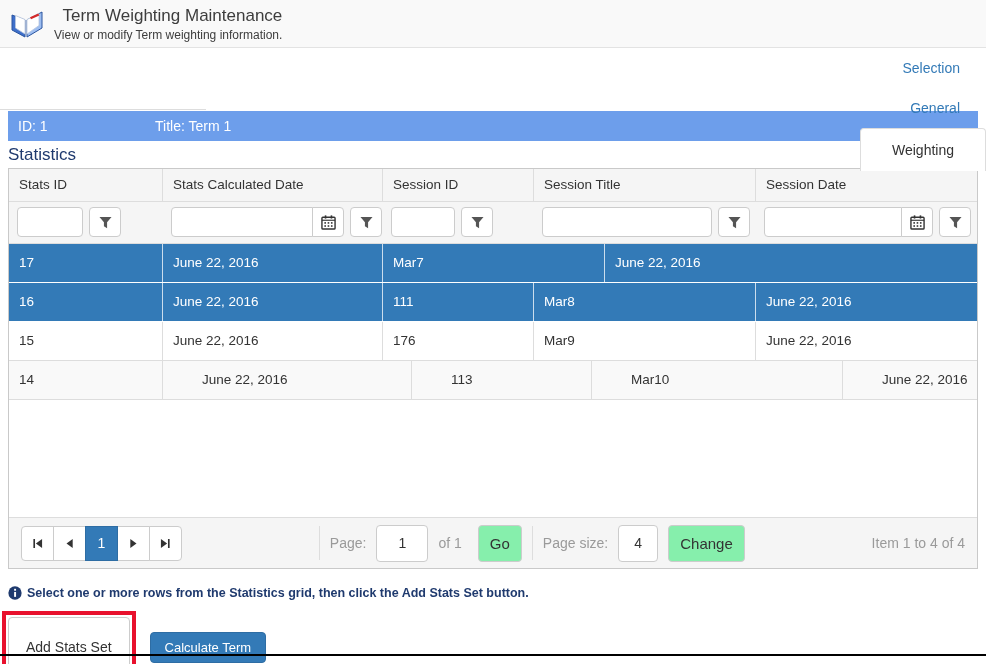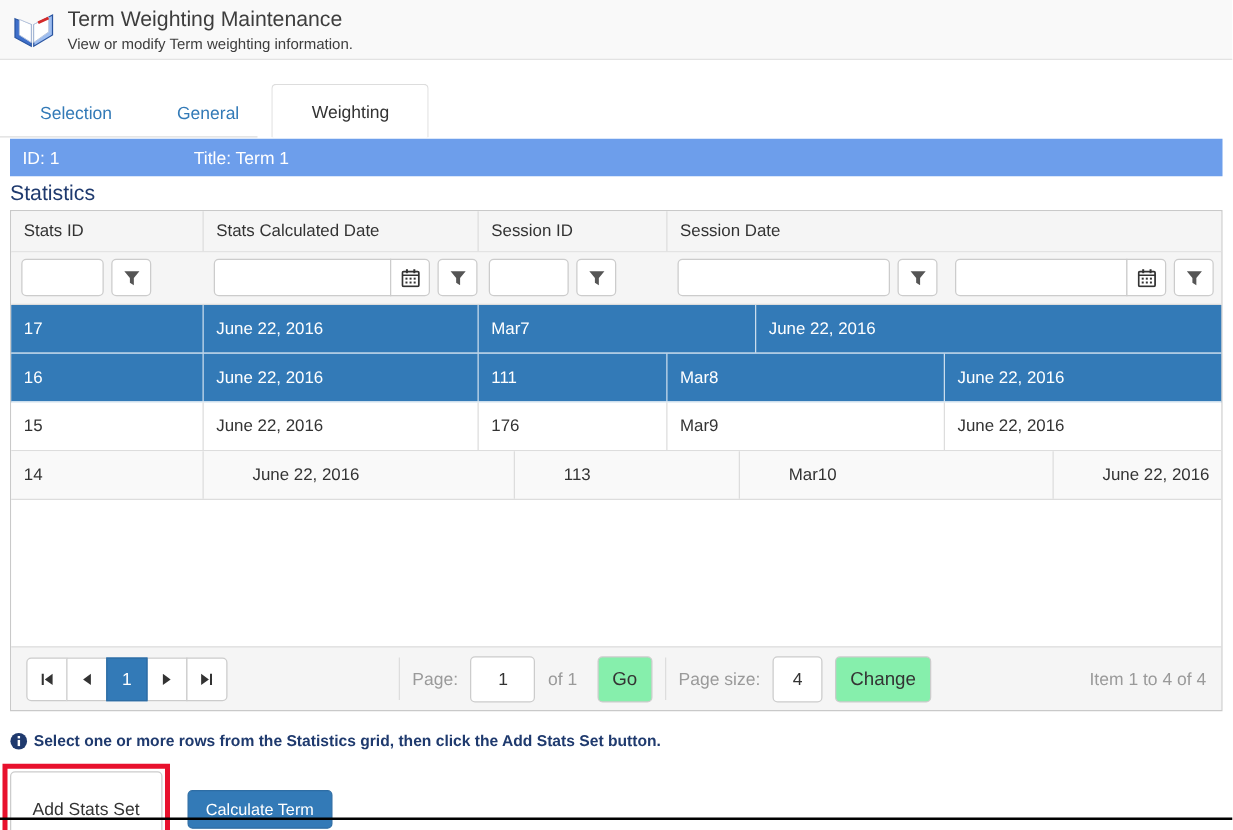--- a/index.html
+++ b/index.html
@@ -11,27 +11,27 @@
     overflow: hidden;
     color: #333;
   }
   
   .app-header {
     height: 48px; background: #f9f9f9; border-bottom: 1px solid #e3e3e3;
     display: flex; align-items: center; padding-left: 10px;
   }
   .hdr-icon { width: 34px; height: 30px; flex: 0 0 auto; }
   .hdr-text { margin-left: 10px; }
-  .hdr-title { font-size: 17px; color: #3d3d3d; }
+  .hdr-title { font-size: 17px; color: #3d3d3d; text-align: right; }
   .hdr-sub { font-size: 12px; color: #3d3d3d; margin-top: 2px; }
 
   
   .tabs-row { position: relative; height: 62px; }
   .tabs-underline { position: absolute; left: 0; top: 61px; width: 206px; height: 1px; background: #ddd; }
-  .tabs { display: flex; align-items: flex-end; height: 62px; padding-left: 6px; }
+  .tabs { display: flex; align-items: flex-end; height: 62px; padding-left: 6px; flex-direction: column; }
   .tab-link {
     font-size: 14px; color: #337ab7; padding: 12px 26px; cursor: pointer;
   }
   .tab-active {
     font-size: 14px; color: #333; background: #fff;
     border: 1px solid #ddd; border-bottom: none;
     border-radius: 4px 4px 0 0; padding: 13px 31px;
   }
 
   
@@ -164,20 +164,21 @@
 </div>
 
 <div class="section-title">Statistics</div>
 
 <div class="grid">
 
   <div class="grid-head">
     <div class="gh-cell col0">Stats ID</div>
     <div class="gh-cell col1">Stats Calculated Date</div>
     <div class="gh-cell col2">Session ID</div>
+    <div class="gh-cell col3">Session Title</div>
     <div class="gh-cell col4">Session Date</div>
   </div>
 
   <div class="filter-row">
     <div class="f-cell col0">
       <input class="f-input w66" value="" style="">
       <span class="btn-icon">
         <svg width="13" height="13" viewBox="0 0 14 14">
             <path fill="#555" d="M0.5 1h13L8.7 6.8v6.4L5.3 11V6.8z"></path>
           </svg>

